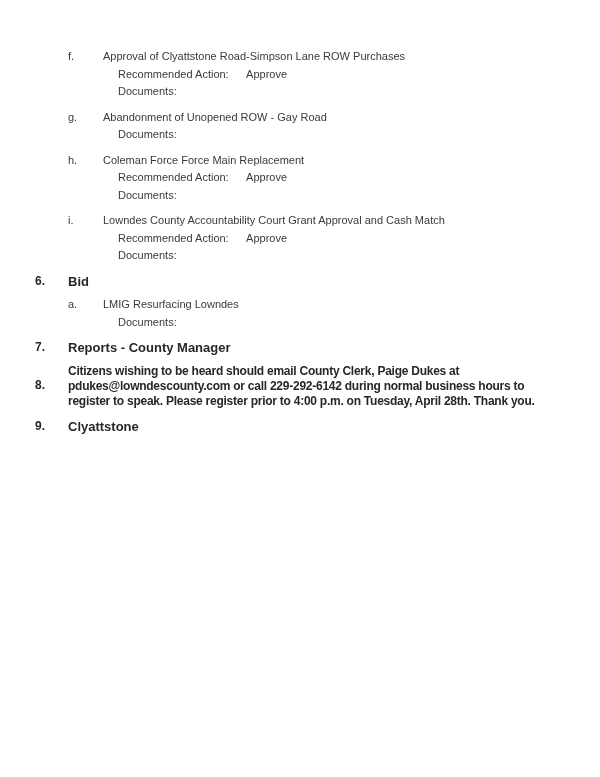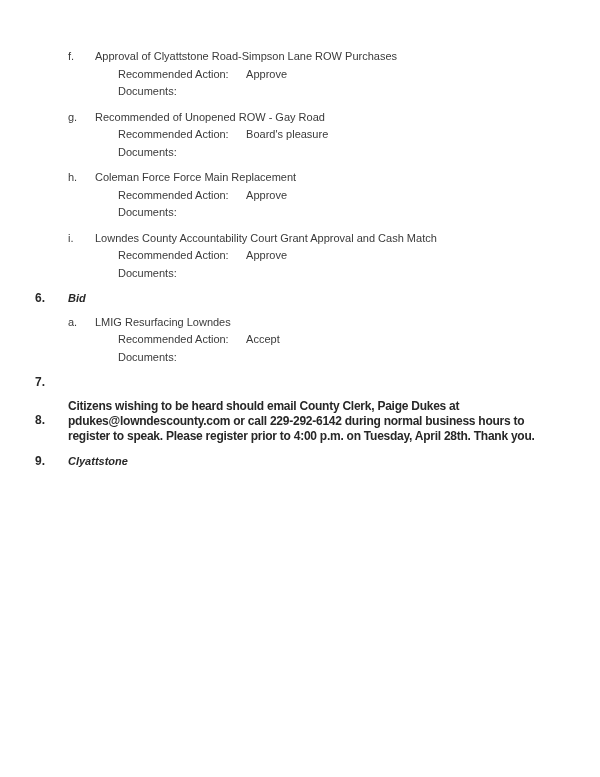--- a/index.html
+++ b/index.html
@@ -14,35 +14,34 @@
   .page {
     width: 600px;
     height: 777px;
     background: var(--bg, #ffffff);
     padding: 48px 28px 0 35px;
   }
   
   .agenda-item { margin-left: 33px; margin-bottom: 8px; }
   .item-row { display: flex; line-height: 17.5px; font-size: 11px; }
   .letter { width: 27px; flex: 0 0 27px; }
-  .item-title { flex: 1; }
+  .item-title { flex: 1; margin-left: 8px; }
   .sub-row { margin-left: 50px; line-height: 17.5px; font-size: 11px; }
   .sub-label { display: inline-block; min-width: 125px; }
   .sub-value { display: inline-block; }
   
   .section-row { display: flex; margin-bottom: 6px; }
   .section-number {
     width: 33px; flex: 0 0 33px;
     font-weight: bold; font-size: 12px; line-height: 17.5px;
     color: var(--bold, #272727);
   }
   .section-title {
-    font-weight: bold; font-size: 11px; line-height: 17.5px;
+    font-weight: bold; font-size: 13px; line-height: 17.5px;
     color: var(--bold, #272727);
-    font-style: italic;
   }
   .section-gap-before { margin-top: 8px; }
   
   .paragraph-row { display: flex; align-items: center; margin-bottom: 9px; margin-top: 7px; }
   .paragraph {
     font-weight: bold; font-size: 12px; line-height: 15px;
     letter-spacing: -0.25px;
     color: var(--bold, #272727);
     white-space: pre;
     flex: 1;
@@ -64,25 +63,21 @@
       <span class="sub-value">Approve</span>
     </div>
     <div class="sub-row">
       <span class="sub-label">Documents:</span>
     </div>
   </div>
 
   <div class="agenda-item">
     <div class="item-row">
       <span class="letter">g.</span>
-      <span class="item-title">Recommended of Unopened ROW - Gay Road</span>
-    </div>
-    <div class="sub-row">
-      <span class="sub-label">Recommended Action:</span>
-      <span class="sub-value">Board's pleasure</span>
+      <span class="item-title">Abandonment of Unopened ROW - Gay Road</span>
     </div>
     <div class="sub-row">
       <span class="sub-label">Documents:</span>
     </div>
   </div>
 
   <div class="agenda-item">
     <div class="item-row">
       <span class="letter">h.</span>
       <span class="item-title">Coleman Force Force Main Replacement</span>
@@ -115,31 +110,28 @@
     <span class="section-title">Bid</span>
   </div>
 
   <div class="sub-items">
     <div class="agenda-item">
       <div class="item-row">
         <span class="letter">a.</span>
         <span class="item-title">LMIG Resurfacing Lowndes</span>
       </div>
       <div class="sub-row">
-        <span class="sub-label">Recommended Action:</span>
-        <span class="sub-value">Accept</span>
-      </div>
-      <div class="sub-row">
         <span class="sub-label">Documents:</span>
       </div>
     </div>
   </div>
 
   <div class="section-row">
     <span class="section-number">7.</span>
+    <span class="section-title">Reports - County Manager</span>
   </div>
 
   <div class="paragraph-row">
     <span class="section-number">8.</span>
     <div class="paragraph">Citizens wishing to be heard should email County Clerk, Paige Dukes at
 pdukes@lowndescounty.com or call 229-292-6142 during normal business hours to
 register to speak. Please register prior to 4:00 p.m. on Tuesday, April 28th. Thank you.</div>
   </div>
 
   <div class="section-row">

